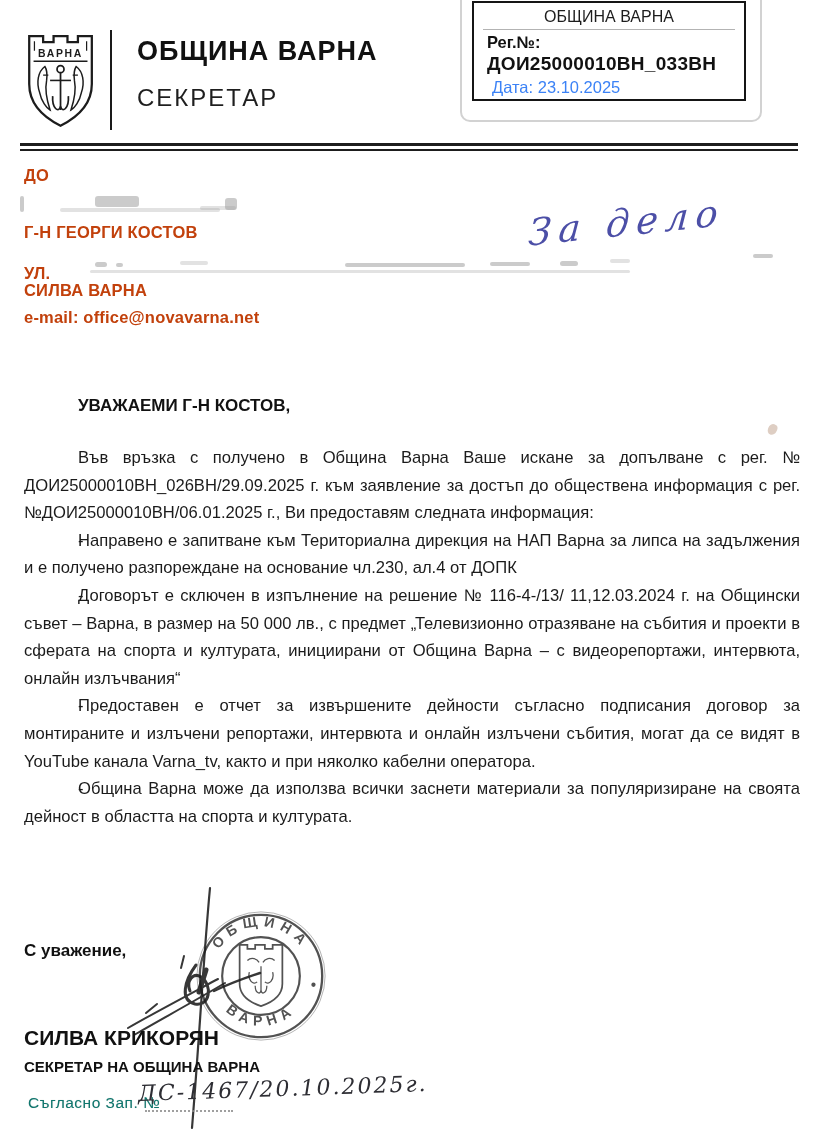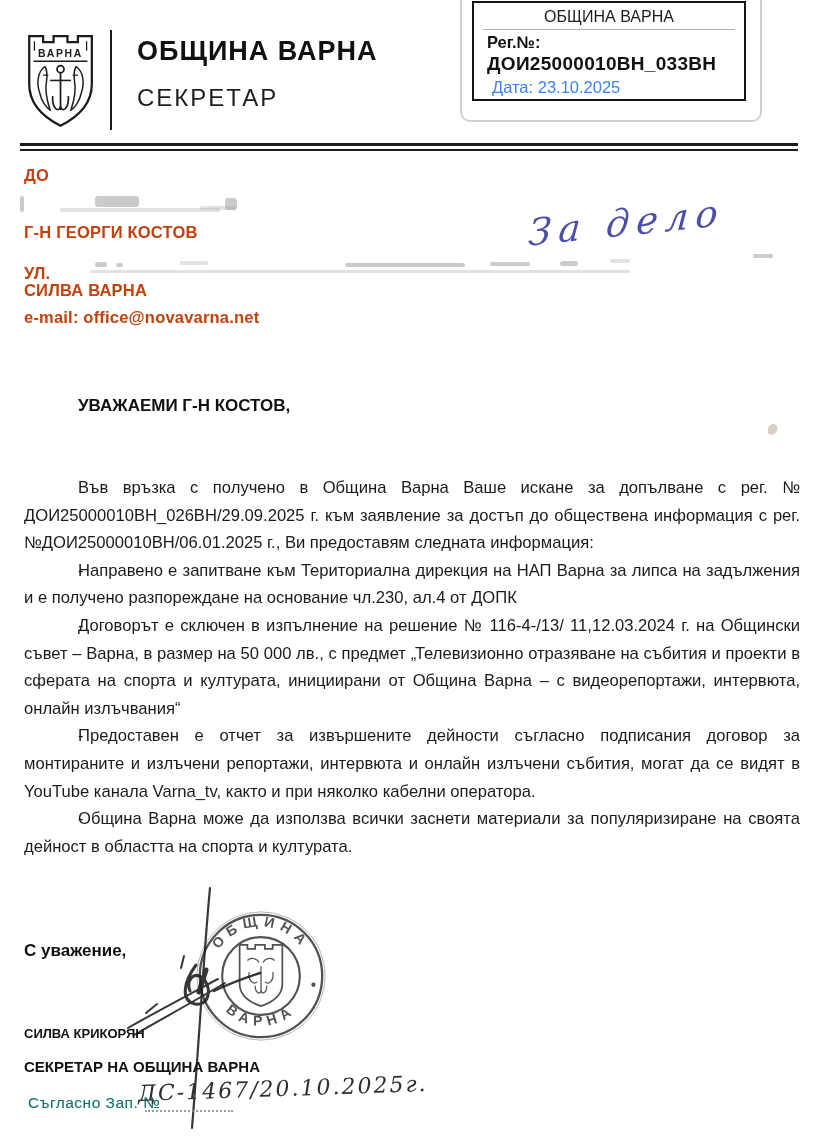--- a/index.html
+++ b/index.html
@@ -31,28 +31,28 @@
   .speck { position:absolute; left:768px; top:424px; width:9px; height:11px; background:#b5937a; opacity:.45; border-radius:50% 40% 55% 45%; transform:rotate(20deg); }
   
   .blue-note {
     position:absolute; left:528px; top:198px; width:260px;
     font-family:"DejaVu Serif", serif; font-style:italic;
     font-size:37px; letter-spacing:7px; color:#34379b; opacity:.88;
     transform:rotate(-6deg) skewX(-10deg);
   }
   
   .salutation { position:absolute; left:78px; top:396px; font-size:17px; font-weight:bold; color:#111; }
-  .body-text { position:absolute; left:24px; top:444px; width:776px;margin-top:30px; }
+  .body-text { position:absolute; left:24px; top:444px; width:776px; }
   .body-text p { margin:0; text-align:justify; line-height:27.6px; font-size:16.6px; color:#1b1b1b; text-indent:54px; }
   .body-text p.item { position:relative; }
   .body-text p.item:first-of-type { margin-top:8px; }
   .body-text .dash { position:absolute; left:0; top:0; }
   
   .closing { position:absolute; left:24px; top:941px; font-size:17px; font-weight:bold; color:#111; }
-  .sig-name { position:absolute; left:24px; top:1026px; font-size:13px; font-weight:bold; color:#111; }
+  .sig-name { position:absolute; left:24px; top:1026px; font-size:21px; font-weight:bold; color:#111; }
   .sig-title { position:absolute; left:24px; top:1058px; font-size:15px; font-weight:bold; color:#111; }
   .stamp { position:absolute; left:193px; top:908px; width:136px; height:136px; opacity:.82; }
   .sig-strokes { position:absolute; left:0px; top:860px; width:828px; height:285px; }
   
   .footer-printed { position:absolute; left:28px; top:1094px; font-size:15.5px; color:#0f766e; letter-spacing:.5px; text-shadow:0 0 1px #c9d2ce; }
   .footer-dotted { position:absolute; left:145px; top:1100px; width:88px; height:10px; border-bottom:2px dotted #888; opacity:.8; }
   .footer-hand {
     position:absolute; left:138px; top:1076px;
     font-family:"DejaVu Serif", serif; font-style:italic;
     font-size:22px; letter-spacing:2px; color:#2e2e34;

